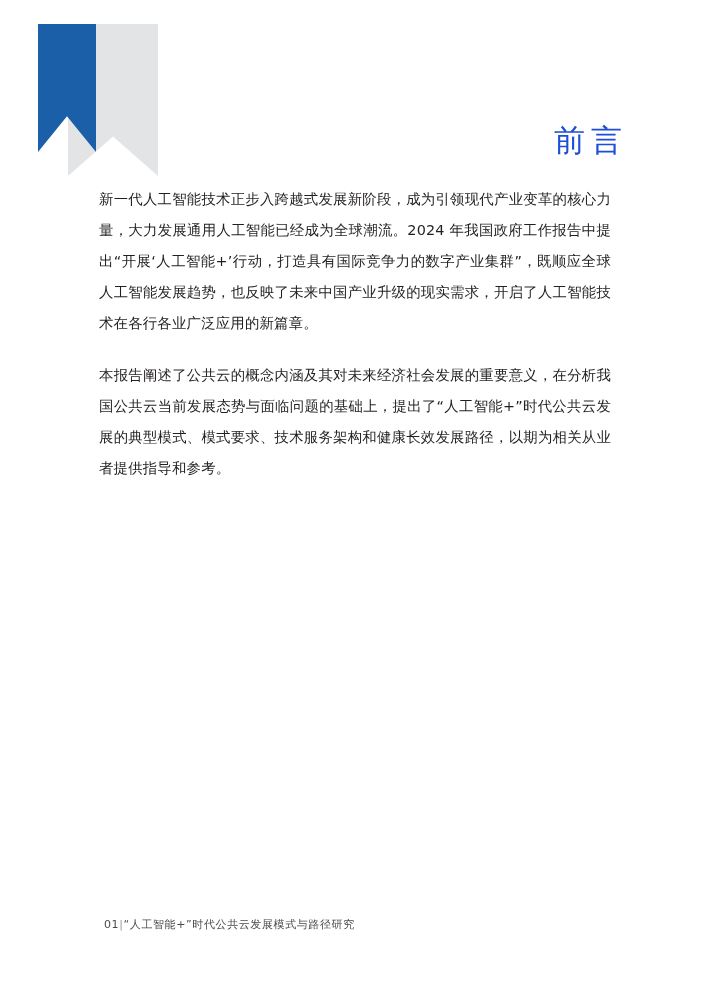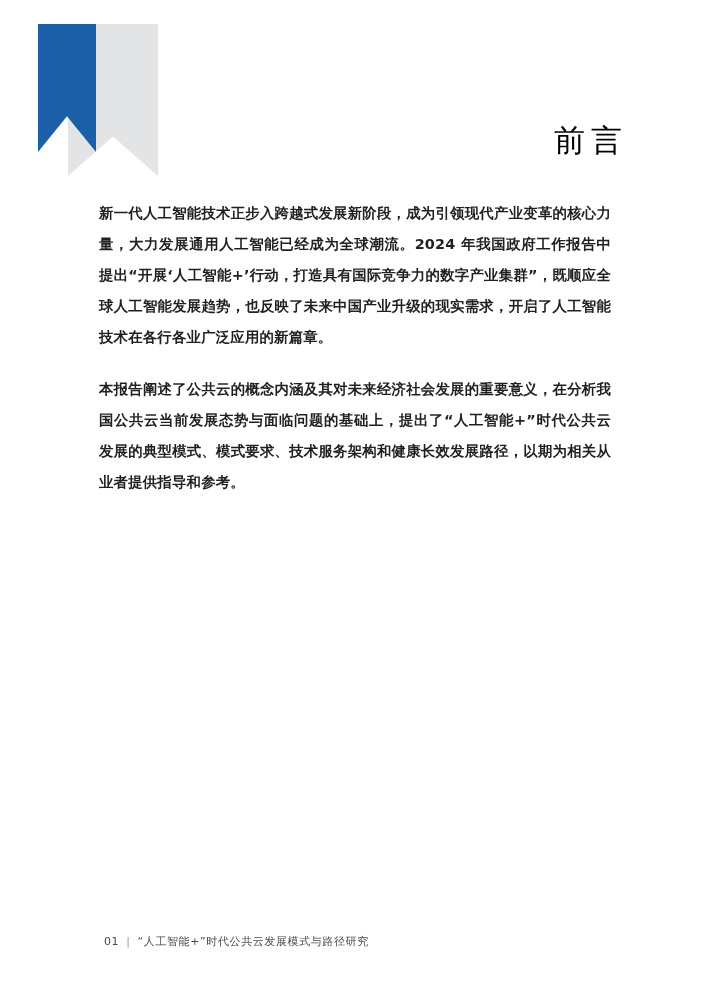--- a/index.html
+++ b/index.html
@@ -47,57 +47,55 @@
     clip-path: polygon(0 0, 100% 0, 100% 100%, 50% 72%, 0 100%);
   }
 
   
   .title {
     position: absolute;
     right: 82px;
     top: 120px;
     font-size: 31px;
     letter-spacing: 6px;
-    color: #000000;
+    color: #1d4ed8;
     font-weight: normal;
     font-family: "DejaVu Sans", sans-serif;
   }
 
   
   .body-block {
     position: absolute;
     left: 99px;
-    top: 198px;
+    top: 184px;
     width: 512px;
-    font-weight: bold;
   }
   .para {
     font-size: 14.4px;
     line-height: 31px;
     color: #231f20;
     text-align: justify;
     text-justify: inter-ideograph;
     margin: 0 0 21px 0;
     font-family: "DejaVu Sans", "Liberation Sans", sans-serif;
     letter-spacing: 0.2px;
   }
   .para:last-child { margin-bottom: 12px; }
 
   
   .footer {
     position: absolute;
     left: 104px;
-    bottom: 55px;
+    bottom: 72px;
     font-size: 11px;
     color: #4a4a4a;
     letter-spacing: 0.6px;
     font-family: "DejaVu Sans", "Liberation Sans", sans-serif;
     display: flex;
     align-items: center;
-    gap: 7px;
     white-space: nowrap;
   }
   .footer .pagenum { color: #4a4a4a; }
   .footer .sep { color: #9a9a9a; }
   .footer .doctitle { color: #4a4a4a; }
 </style>
 </head>
 <body>
 
 <div class="page">

